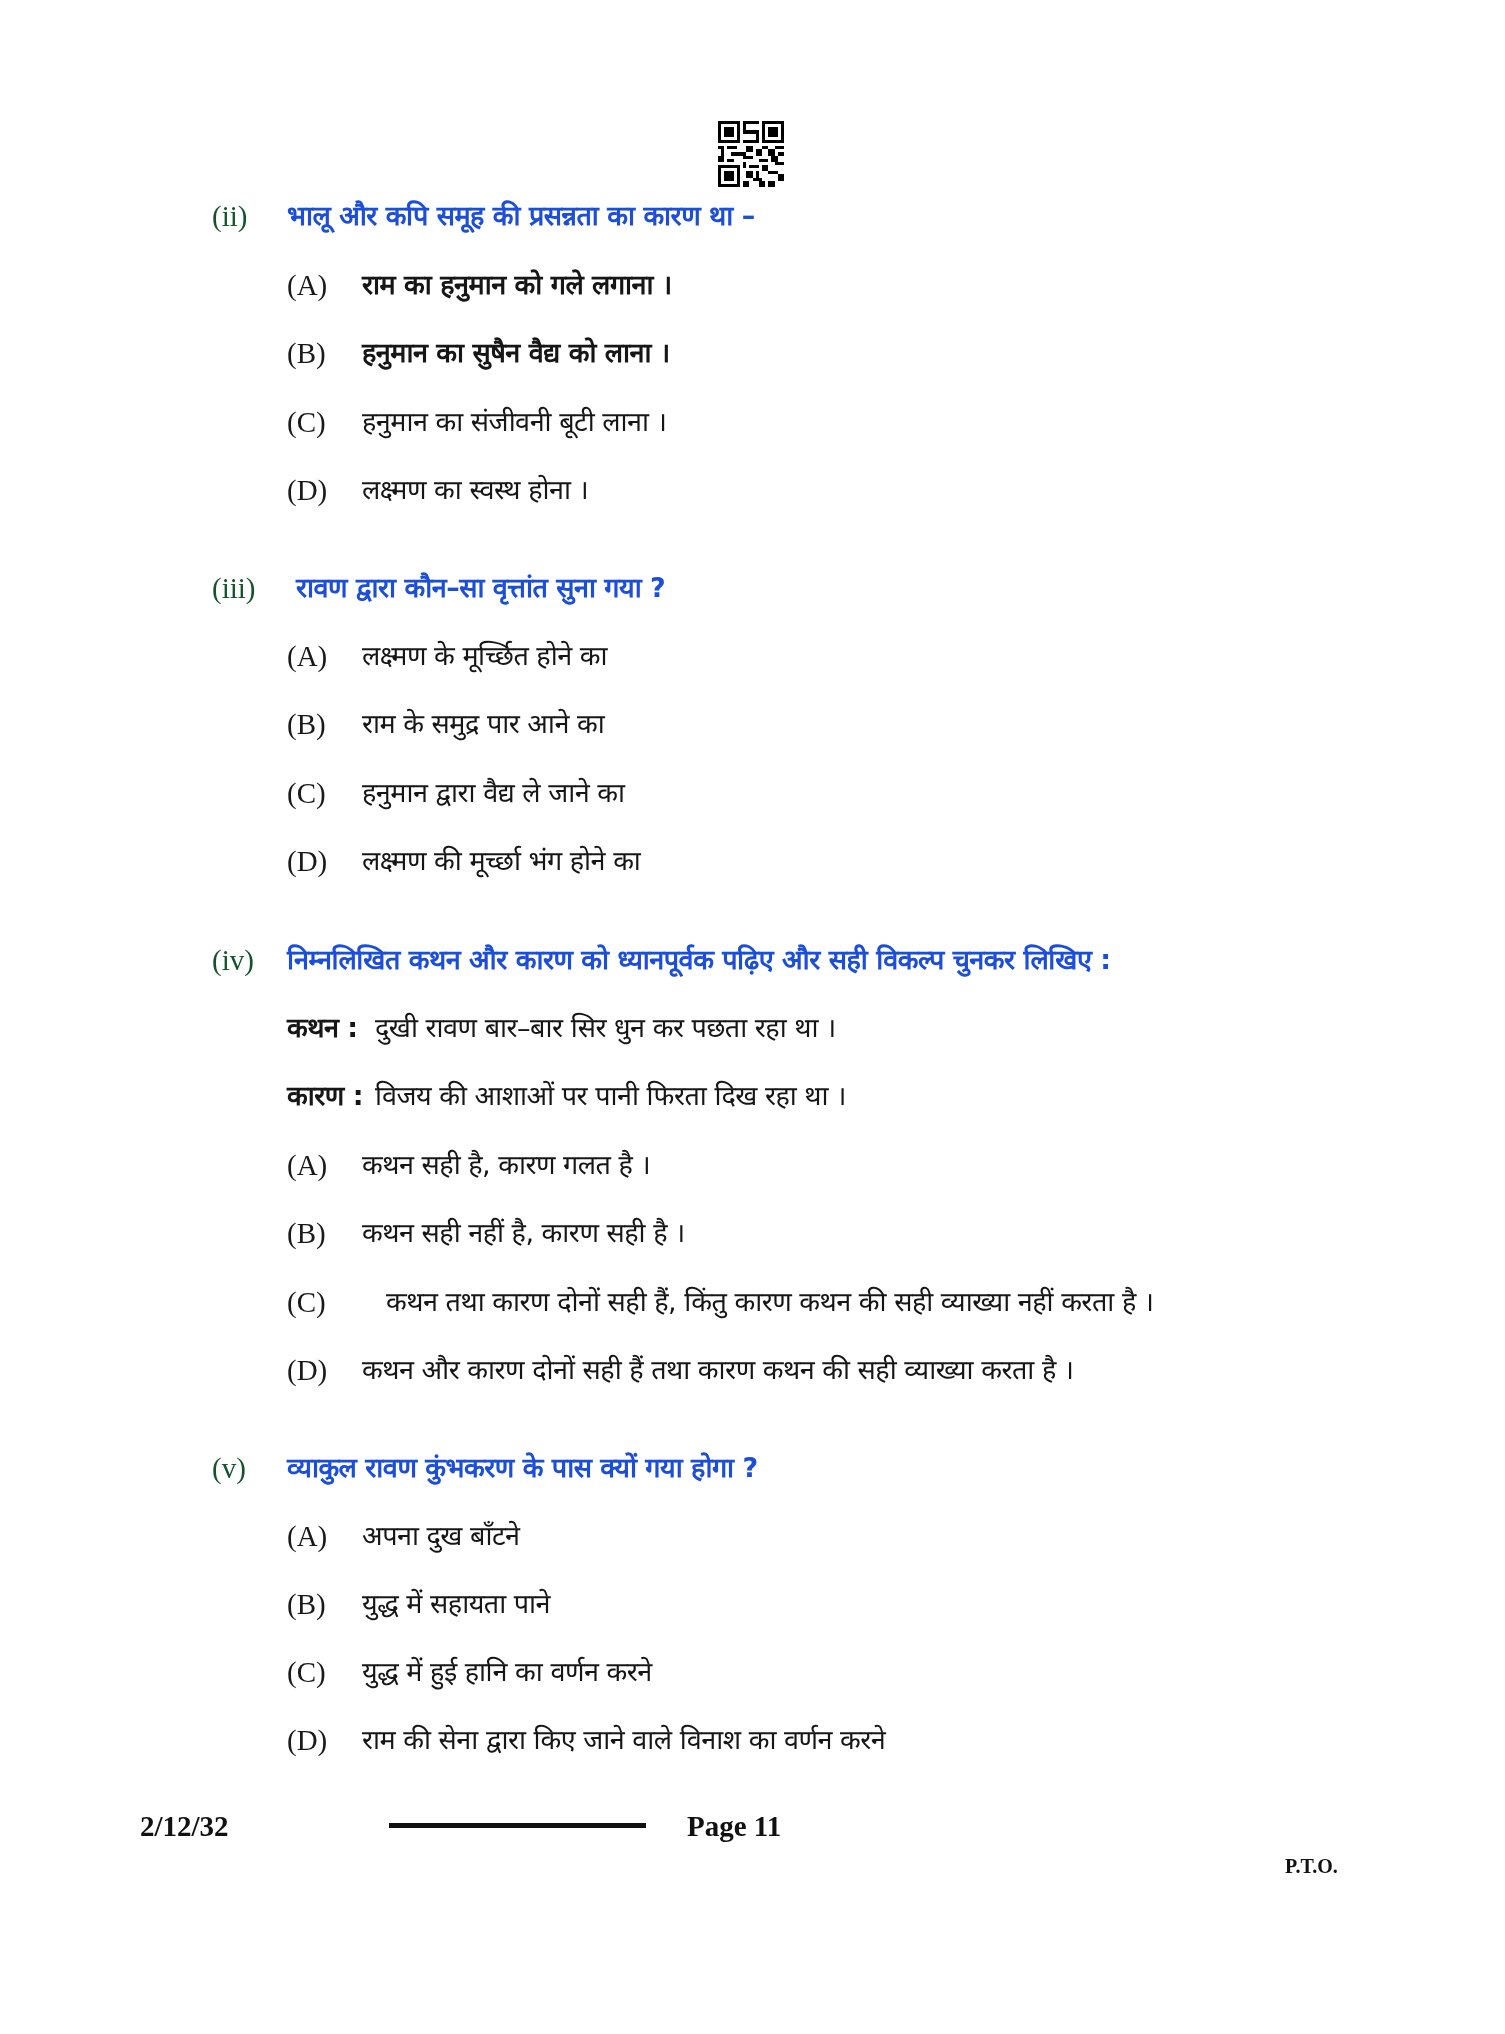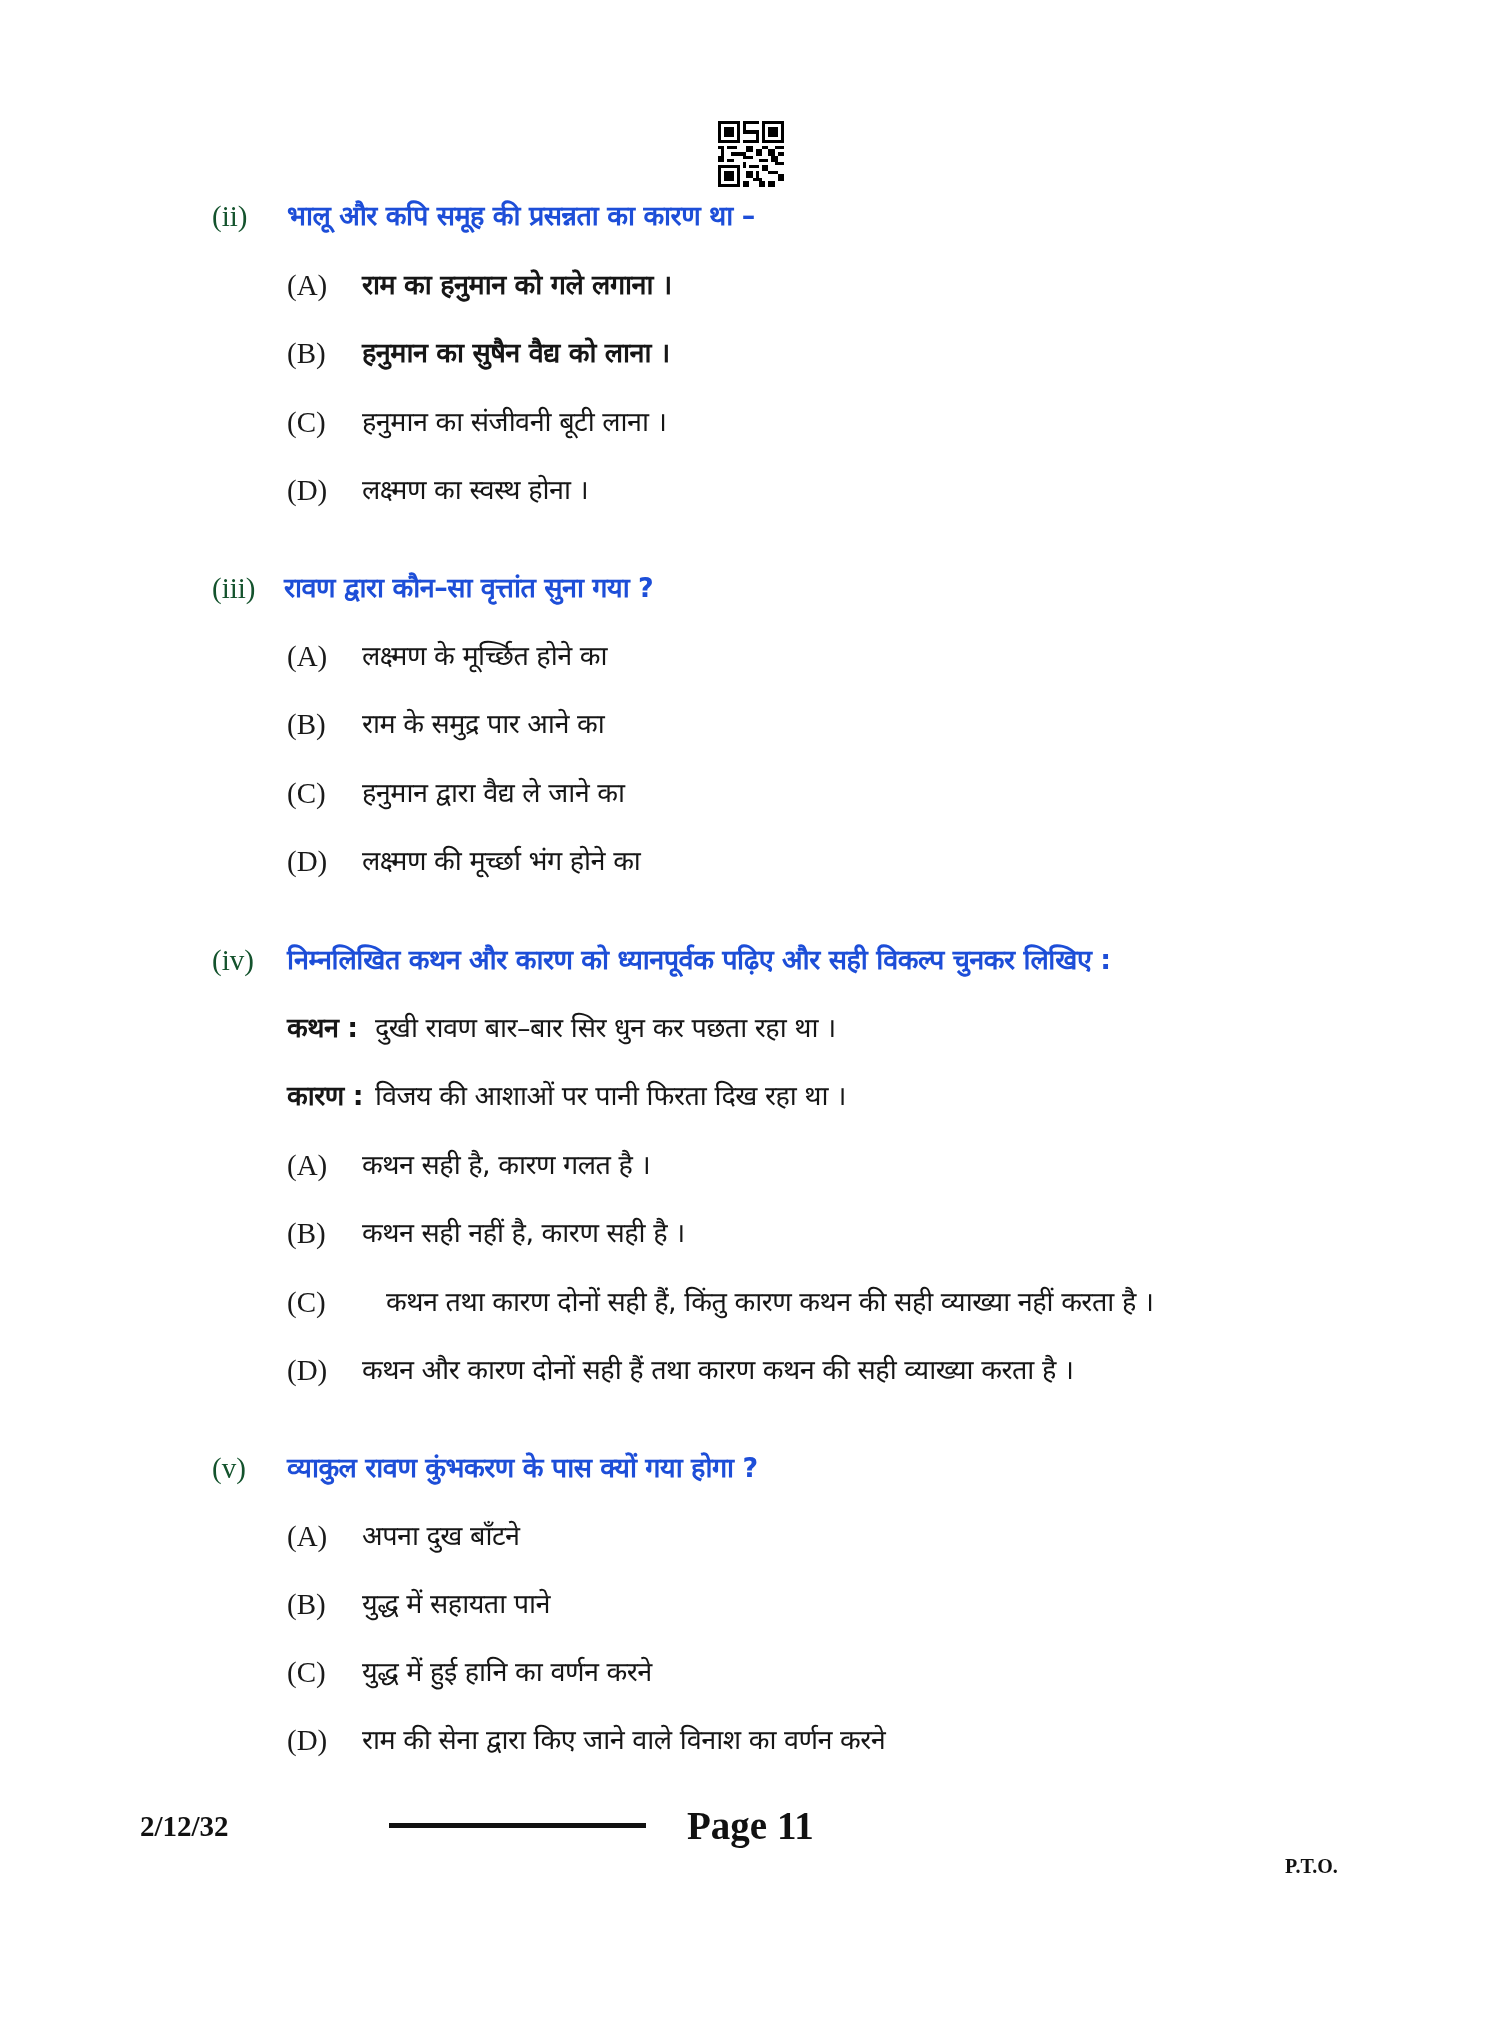--- a/index.html
+++ b/index.html
@@ -72,21 +72,21 @@
       width: 257px;
       height: 5px;
       background: #111;
     }
     .footer-page {
       position: absolute;
       left: 687px;
       top: 1808px;
       font-family: "Liberation Serif", serif;
       font-weight: bold;
-      font-size: 39px;
+      font-size: 29px;
       line-height: 36px;
     }
     .footer-pto {
       position: absolute;
       left: 1285px;
       top: 1848px;
       font-family: "Liberation Serif", serif;
       font-weight: bold;
       font-size: 20px;
       line-height: 36px;
@@ -158,21 +158,21 @@
 
   <span class="olabel" style="left:287px; top:402px;">(C)</span>
   <span class="otext" style="left:362px; top:402px;">हनुमान का संजीवनी बूटी लाना ।</span>
 
   <span class="olabel" style="left:287px; top:470px;">(D)</span>
   <span class="otext" style="left:362px; top:470px;">लक्ष्मण का स्वस्थ होना ।</span>
 </div>
 
 <div>
   <span class="qnum" style="left:212px; top:568px;">(iii)</span>
-  <span class="qtext" style="left:284px; top:568px;">रावण द्वारा कौन–सा वृत्तांत सुना गया ?</span>
+  <span class="qtext" style="left:296px; top:568px;">रावण द्वारा कौन–सा वृत्तांत सुना गया ?</span>
 
   <span class="olabel" style="left:287px; top:636px;">(A)</span>
   <span class="otext" style="left:362px; top:636px;">लक्ष्मण के मूर्च्छित होने का</span>
 
   <span class="olabel" style="left:287px; top:704px;">(B)</span>
   <span class="otext" style="left:362px; top:704px;">राम के समुद्र पार आने का</span>
 
   <span class="olabel" style="left:287px; top:773px;">(C)</span>
   <span class="otext" style="left:362px; top:773px;">हनुमान द्वारा वैद्य ले जाने का</span>
 

